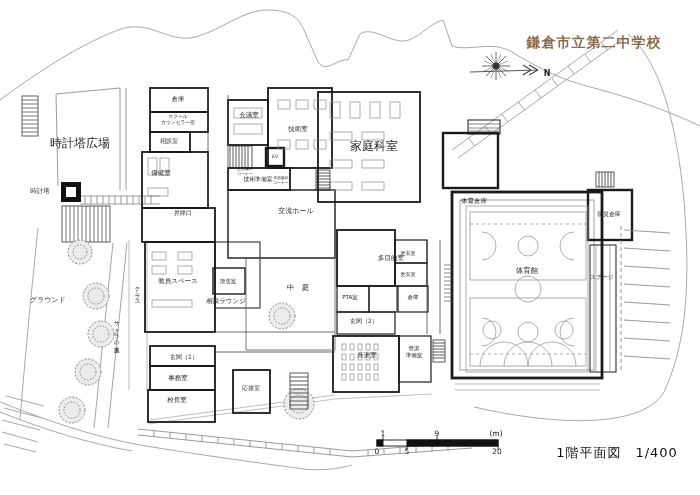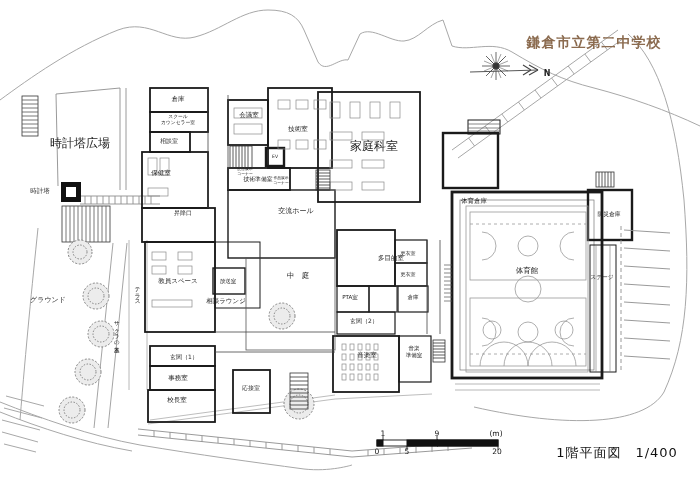--- a/index.html
+++ b/index.html
@@ -294,21 +294,21 @@
       </div>
       <div class="lbl" style="left: 226px; top: 254px; font-size: 6.5px; margin-top: 48px;">
         <div>相談ラウンジ</div>
       </div>
       <div class="lbl" style="left: 178px; top: 282px; font-size: 6.5px;">
         <div>教員スペース</div>
       </div>
       <div class="lbl" style="left: 228px; top: 281px; font-size: 5.5px;">
         <div>放送室</div>
       </div>
-      <div class="lbl" style="left: 298px; top: 275px; font-size: 7.5px;">
+      <div class="lbl" style="left: 298px; top: 287px; font-size: 7.5px;">
         <div>中　庭</div>
       </div>
       <div class="lbl" style="left: 357px; top: 259px; font-size: 6.5px; margin-left: 34px;">
         <div>多目的室</div>
       </div>
       <div class="lbl" style="left: 408px; top: 253px; font-size: 5px;">
         <div>更衣室</div>
       </div>
       <div class="lbl" style="left: 408px; top: 274px; font-size: 5px;">
         <div>更衣室</div>

